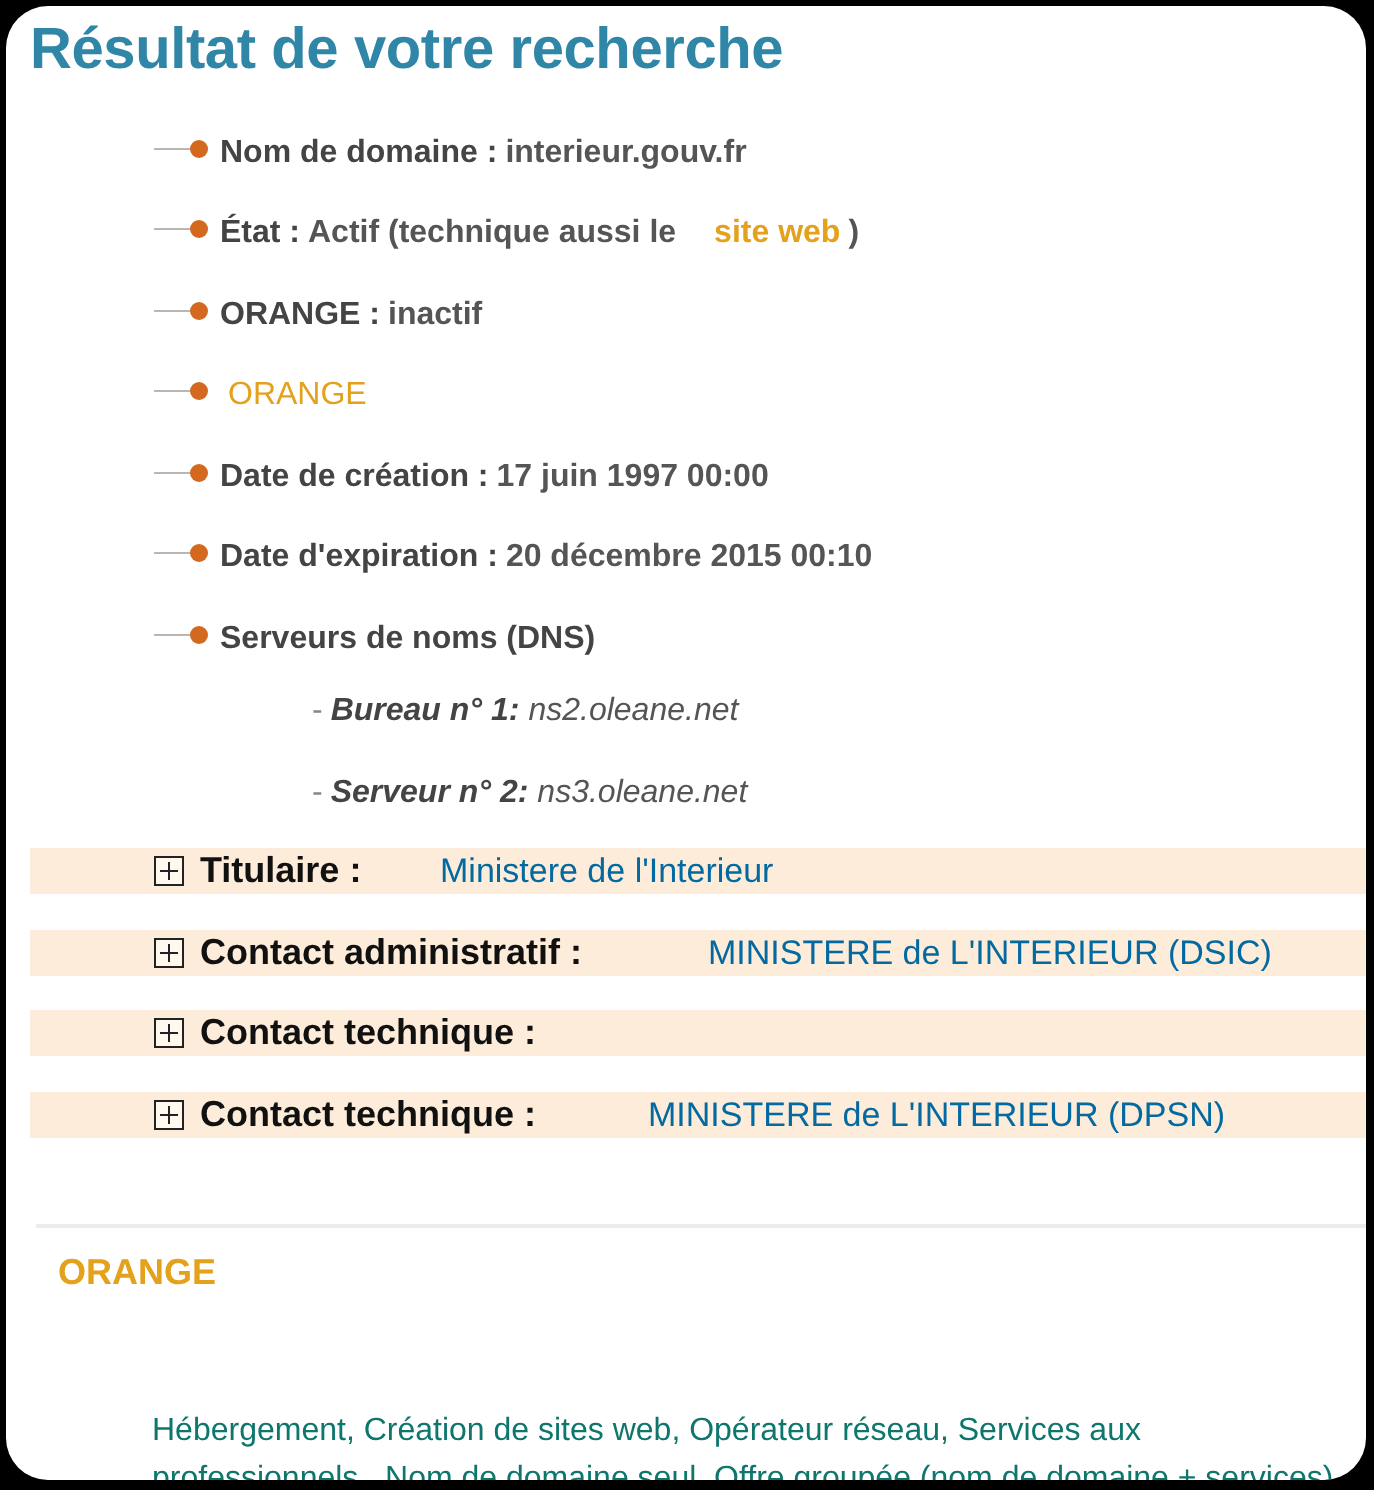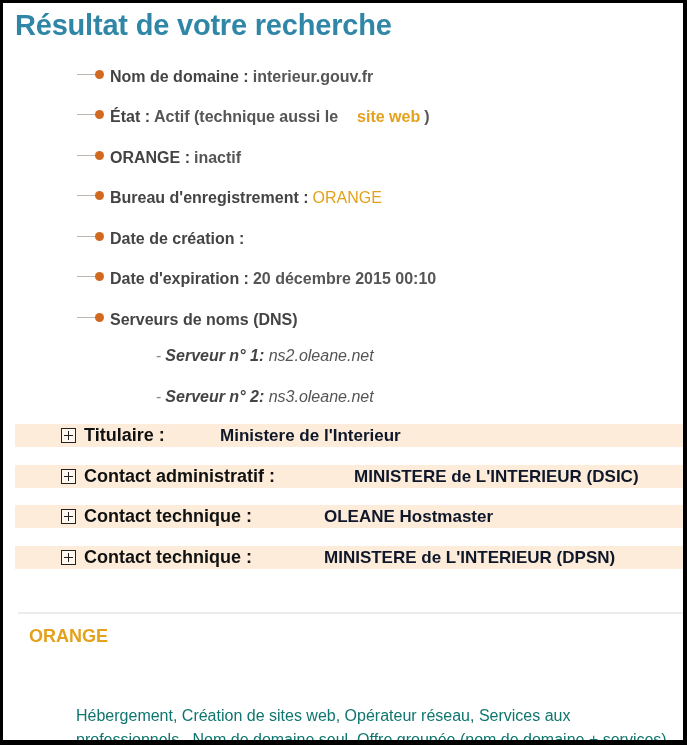--- a/index.html
+++ b/index.html
@@ -2,21 +2,21 @@
 <html><head>
 <meta charset="utf-8">
 <style>
   html, body { margin: 0; padding: 0; }
   body {
     width: 687px; height: 745px; background: #000; position: relative; overflow: hidden;
     font-family: "Liberation Sans", sans-serif;
   }
   .frame {
     position: absolute; left: 3px; top: 3px; width: 680px; height: 737px;
-    background: #ffffff; overflow: hidden;
+    background: #ffffff; overflow: hidden; border-radius: 21px;
   }
   .title {
     position: absolute; left: 12px; top: 6px; margin: 0;
     font-size: 29px; font-weight: bold; color: #2f86a6; letter-spacing: -0.2px;
   }
   .info-row {
     position: absolute; left: 74px; height: 22px; display: flex; align-items: flex-end;
     font-size: 16px; color: #555; white-space: nowrap;
   }
   .bullet { position: relative; width: 33px; height: 22px; flex: none; }
@@ -26,29 +26,29 @@
   .val { color: #555; margin-left: 4px; font-weight: bold; }
   .link { color: #e4a11b; font-weight: bold; }
   .reg { color: #e4a11b; margin-left: 4px; }
   .srv-row {
     position: absolute; left: 153px; font-size: 16px; font-style: italic; color: #555; white-space: nowrap;
   }
   .srv-row .dash { font-style: normal; color: #888; margin-right: 4px; }
   .srv-row .slbl { font-weight: bold; color: #444; }
   .contact-row {
     position: absolute; left: 12px; right: 0; height: 23px; background: #fcecd9;
-    display: flex; align-items: center; white-space: nowrap;
+    display: flex; align-items: center; white-space: nowrap; padding-left: 16px;
   }
   .plus {
     width: 13px; height: 13px; border: 1px solid #222; margin-left: 46px; margin-right: 8px; position: relative; flex: none; background: #fff8ee;
   }
   .plus:before { content: ""; position: absolute; left: 2px; right: 2px; top: 6px; height: 1px; background: #222; }
   .plus:after { content: ""; position: absolute; top: 2px; bottom: 2px; left: 6px; width: 1px; background: #222; }
   .clbl { font-size: 18px; font-weight: bold; color: #111; }
-  .cval { font-size: 17px; font-weight: bold; color: #0f172a; position: absolute; }
+  .cval { font-size: 17px; font-weight: normal; color: #0369a1; position: absolute; }
   .sep { position: absolute; left: 15px; right: 0; top: 609px; height: 2px; background: #ececec; }
   .org-name { position: absolute; left: 26px; top: 623px; font-size: 18px; font-weight: bold; color: #e4a11b; }
   .org-desc {
     position: absolute; left: 73px; top: 657px; width: 600px; font-size: 16px; line-height: 24px; color: #0f766e; margin-top: 44px;
   }
 </style>
 </head>
 <body>
 
 <div class="frame">
@@ -81,51 +81,51 @@
       </span>
     <span class="lbl">ORANGE :</span>
     <span class="val">inactif</span>
   </div>
 
   <div class="info-row" style="top:182px">
     <span class="bullet">
         <span class="line"></span>
         <span class="dot"></span>
       </span>
-    <span class="lbl">Bureau d'enregistrement :</span>
     <span class="reg">ORANGE</span>
   </div>
 
   <div class="info-row" style="top:223px">
     <span class="bullet">
         <span class="line"></span>
         <span class="dot"></span>
       </span>
     <span class="lbl">Date de création :</span>
+    <span class="val">17 juin 1997 00:00</span>
   </div>
 
   <div class="info-row" style="top:263px">
     <span class="bullet">
         <span class="line"></span>
         <span class="dot"></span>
       </span>
     <span class="lbl">Date d'expiration :</span>
     <span class="val">20 décembre 2015 00:10</span>
   </div>
 
   <div class="info-row" style="top:304px">
     <span class="bullet">
         <span class="line"></span>
         <span class="dot"></span>
       </span>
     <span class="lbl">Serveurs de noms (DNS)</span>
   </div>
 
   <div class="srv-row" style="top:344px">
-    <span class="dash">-</span><span class="slbl">Serveur n° 1:</span>
+    <span class="dash">-</span><span class="slbl">Bureau n° 1:</span>
     <span>ns2.oleane.net</span>
   </div>
 
   <div class="srv-row" style="top:385px">
     <span class="dash">-</span><span class="slbl">Serveur n° 2:</span>
     <span>ns3.oleane.net</span>
   </div>
 
   <div class="contact-row" style="top:421px">
     <span class="plus"></span>
@@ -135,21 +135,20 @@
 
   <div class="contact-row" style="top:462px">
     <span class="plus"></span>
     <span class="clbl">Contact administratif :</span>
     <span class="cval" style="left:339px">MINISTERE de L'INTERIEUR (DSIC)</span>
   </div>
 
   <div class="contact-row" style="top:502px">
     <span class="plus"></span>
     <span class="clbl">Contact technique :</span>
-    <span class="cval" style="left:309px">OLEANE Hostmaster</span>
   </div>
 
   <div class="contact-row" style="top:543px">
     <span class="plus"></span>
     <span class="clbl">Contact technique :</span>
     <span class="cval" style="left:309px">MINISTERE de L'INTERIEUR (DPSN)</span>
   </div>
 
   <div class="sep"></div>
 

